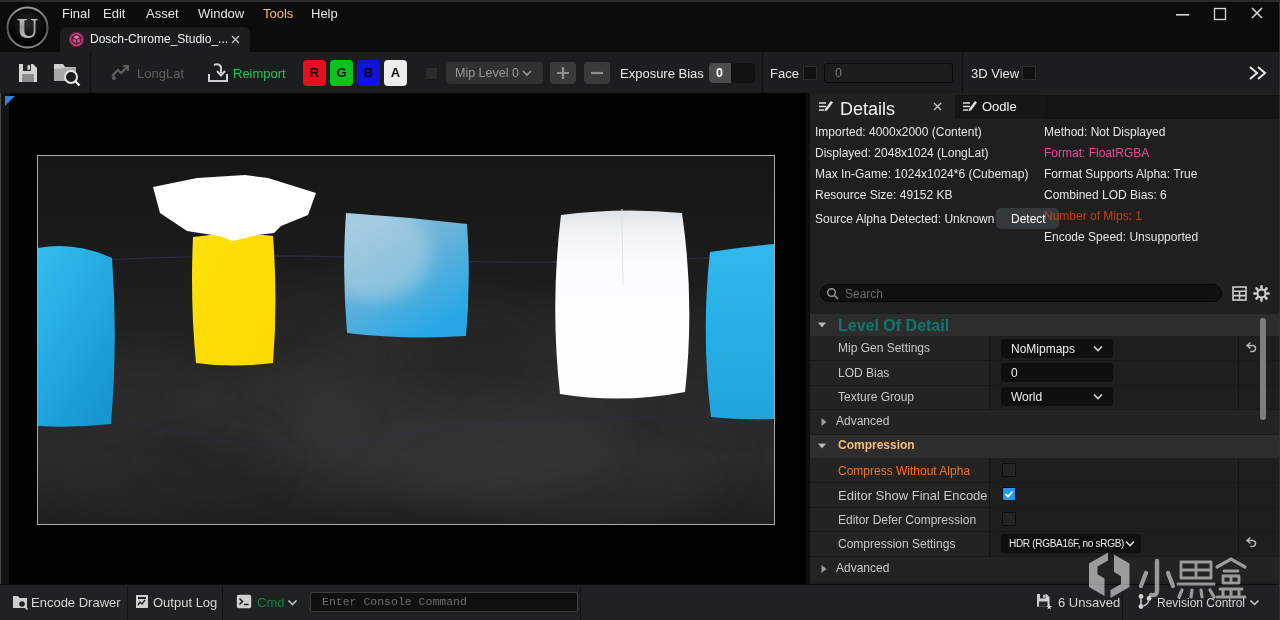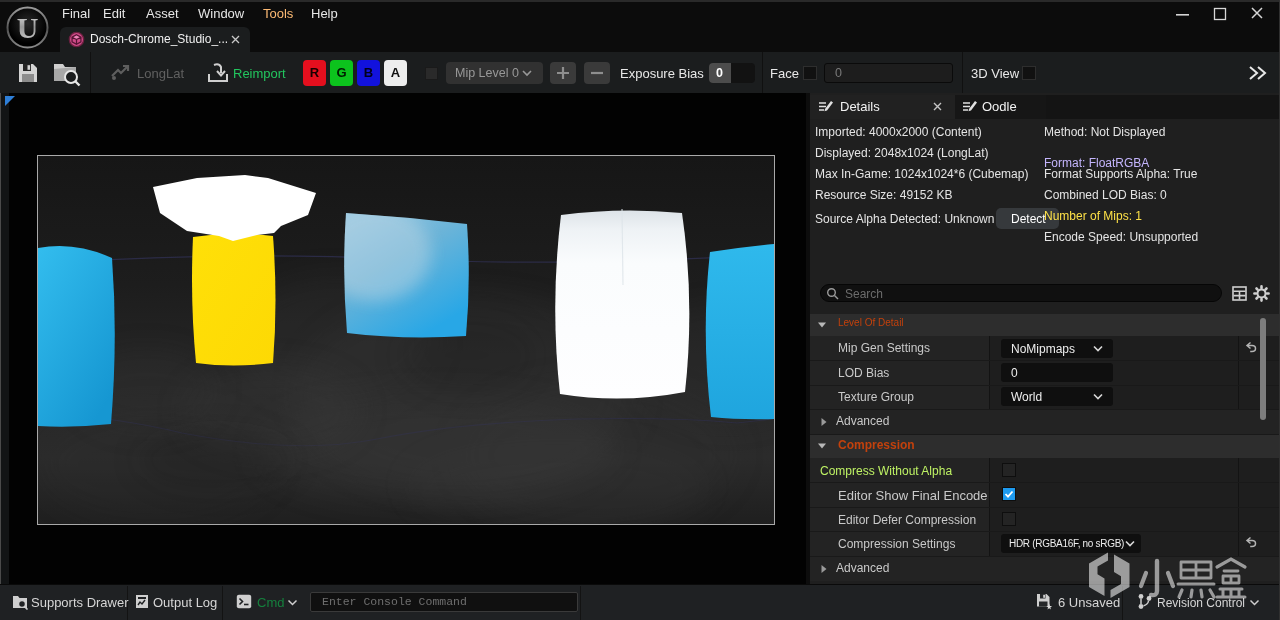--- a/index.html
+++ b/index.html
@@ -220,43 +220,43 @@
 <div class="a" style="left:806px;top:93px;width:474px;height:491px;background:#1f1f1f"></div>
 <div class="a" style="left:806px;top:93px;width:4px;height:491px;background:#0d0d0d"></div>
 
 <div class="a" style="left:810px;top:95px;width:470px;height:24px;background:#141414"></div>
 <div class="a" style="left:810px;top:95px;width:145px;height:24px;background:#212121"></div>
 <div class="a" style="left:955px;top:95px;width:91px;height:24px;background:#161616"></div>
 <svg class="a" style="left:817px;top:98px" width="17" height="17" viewBox="0 0 17 17">
   <path d="M2,5 H9 M2,8.5 H9 M2,12 H7" stroke="#e0e0e0" stroke-width="1.5"></path>
   <path d="M8,11 L14,3 L16,4.5 L10,12.5 L7.5,13.2 Z" fill="#e0e0e0"></path>
 </svg>
-<div class="txt" style="left:840px;top:99px;font-size:13px;color:#f2f2f2">Details</div>
+<div class="txt" style="left:840px;top:99px;font-size:18px;color:#f2f2f2">Details</div>
 <svg class="a" style="left:932px;top:101px" width="11" height="11" viewBox="0 0 11 11">
       <path d="M2,2 L9,9 M9,2 L2,9" stroke="#c4c4c4" stroke-width="1.4"></path>
     </svg>
 <svg class="a" style="left:961px;top:98px" width="17" height="17" viewBox="0 0 17 17">
   <path d="M2,5 H9 M2,8.5 H9 M2,12 H7" stroke="#e0e0e0" stroke-width="1.5"></path>
   <path d="M8,11 L14,3 L16,4.5 L10,12.5 L7.5,13.2 Z" fill="#e0e0e0"></path>
 </svg>
 <div class="txt" style="left:982px;top:99px;font-size:13px;color:#f2f2f2">Oodle</div>
 
 <div class="a" style="left:996px;top:208px;width:63px;height:21px;background:#36393c;border-radius:5px"></div>
 <div class="txt" style="left:1011px;top:212px;font-size:12px;color:#fff">Detect</div>
 
 <div class="txt" style="left:815px;top:125px;font-size:12px;color:#e4e4e4">Imported: 4000x2000 (Content)</div>
 <div class="txt" style="left:815px;top:146px;font-size:12px;color:#e4e4e4">Displayed: 2048x1024 (LongLat)</div>
 <div class="txt" style="left:815px;top:167px;font-size:12px;color:#e4e4e4">Max In-Game: 1024x1024*6 (Cubemap)</div>
 <div class="txt" style="left:815px;top:188px;font-size:12px;color:#e4e4e4">Resource Size: 49152 KB</div>
 <div class="txt" style="left:815px;top:212px;font-size:12px;color:#e4e4e4">Source Alpha Detected: Unknown</div>
 <div class="txt" style="left:1044px;top:125px;font-size:12px;color:#e4e4e4">Method: Not Displayed</div>
-<div class="txt" style="left:1044px;top:156px;font-size:12px;color:#c4b5fd">Format: FloatRGBA</div>
+<div class="txt" style="left:1044px;top:146px;font-size:12px;color:#ec4899">Format: FloatRGBA</div>
 <div class="txt" style="left:1044px;top:167px;font-size:12px;color:#e4e4e4">Format Supports Alpha: True</div>
-<div class="txt" style="left:1044px;top:188px;font-size:12px;color:#e4e4e4">Combined LOD Bias: 0</div>
-<div class="txt" style="left:1044px;top:209px;font-size:12px;color:#fde047">Number of Mips: 1</div>
+<div class="txt" style="left:1044px;top:188px;font-size:12px;color:#e4e4e4">Combined LOD Bias: 6</div>
+<div class="txt" style="left:1044px;top:209px;font-size:12px;color:#c2410c">Number of Mips: 1</div>
 <div class="txt" style="left:1044px;top:230px;font-size:12px;color:#e4e4e4">Encode Speed: Unsupported</div>
 
 <div class="a" style="left:820px;top:284px;width:402px;height:18px;background:#101010;border:1px solid #060606;border-radius:9px"></div>
 <svg class="a" style="left:826px;top:287px" width="13" height="13" viewBox="0 0 13 13">
   <circle cx="5.5" cy="5.5" r="3.8" fill="none" stroke="#9a9a9a" stroke-width="1.4"></circle>
   <path d="M8.5,8.5 L12,12" stroke="#9a9a9a" stroke-width="1.4"></path>
 </svg>
 <div class="txt" style="left:845px;top:287px;font-size:12px;color:#6c6c6c">Search</div>
 <svg class="a" style="left:1232px;top:286px" width="15" height="15" viewBox="0 0 15 15">
   <rect x="1" y="1" width="13" height="13" fill="none" stroke="#cfcfcf" stroke-width="1.6"></rect>
@@ -266,21 +266,21 @@
   <circle cx="8.5" cy="8.5" r="4" fill="none" stroke="#cfcfcf" stroke-width="2"></circle>
   <g stroke="#cfcfcf" stroke-width="2.6" stroke-linecap="round">
     <path d="M8.5,1.4 V3 M8.5,14 V15.6 M1.4,8.5 H3 M14,8.5 H15.6 M3.5,3.5 L4.6,4.6 M12.4,12.4 L13.5,13.5 M13.5,3.5 L12.4,4.6 M4.6,12.4 L3.5,13.5"></path>
   </g>
 </svg>
 
 <div class="a" style="left:810px;top:314px;width:470px;height:22px;background:#2d2d2d"></div>
 <svg class="a" style="left:817px;top:321px" width="10" height="8" viewBox="0 0 10 8">
       <path d="M1,1.5 L9,1.5 L5,6.5 Z" fill="#b8b8b8"></path>
     </svg>
-<div class="txt" style="left:838px;top:317px;font-size:10px;font-weight:normal;color:#c2410c">Level Of Detail</div>
+<div class="txt" style="left:838px;top:317px;font-size:16px;font-weight:bold;color:#0f766e">Level Of Detail</div>
 
 <div class="a" style="left:810px;top:336px;width:470px;height:99px;background:#232323"></div>
 <div class="a" style="left:990px;top:336px;width:292px;height:74px;background:#1e1e1e"></div>
 <div class="a" style="left:989px;top:336px;width:1px;height:74px;background:#131313"></div>
 <div class="a" style="left:1238px;top:336px;width:1px;height:74px;background:#131313"></div>
 <div class="a" style="left:810px;top:360px;width:470px;height:1px;background:#191919"></div>
 <div class="a" style="left:810px;top:385px;width:470px;height:1px;background:#191919"></div>
 <div class="a" style="left:810px;top:409px;width:470px;height:1px;background:#191919"></div>
 <div class="a" style="left:810px;top:434px;width:470px;height:1px;background:#191919"></div>
 
@@ -307,32 +307,32 @@
 
 <svg class="a" style="left:820px;top:417px" width="8" height="10" viewBox="0 0 8 10">
       <path d="M1.5,1 L6.5,5 L1.5,9 Z" fill="#9a9a9a"></path>
     </svg>
 <div class="txt" style="left:836px;top:414px;font-size:12px;color:#c9c9c9">Advanced</div>
 
 <div class="a" style="left:810px;top:435px;width:470px;height:23px;background:#2d2d2d"></div>
 <svg class="a" style="left:817px;top:442px" width="10" height="8" viewBox="0 0 10 8">
       <path d="M1,1.5 L9,1.5 L5,6.5 Z" fill="#b8b8b8"></path>
     </svg>
-<div class="txt" style="left:838px;top:438px;font-size:12px;font-weight:bold;color:#c2410c">Compression</div>
+<div class="txt" style="left:838px;top:438px;font-size:12px;font-weight:bold;color:#fdba74">Compression</div>
 
 <div class="a" style="left:810px;top:458px;width:470px;height:123px;background:#232323"></div>
 <div class="a" style="left:990px;top:458px;width:292px;height:99px;background:#1e1e1e"></div>
 <div class="a" style="left:989px;top:458px;width:1px;height:99px;background:#131313"></div>
 <div class="a" style="left:1238px;top:458px;width:1px;height:99px;background:#131313"></div>
 <div class="a" style="left:810px;top:482px;width:470px;height:1px;background:#191919"></div>
 <div class="a" style="left:810px;top:507px;width:470px;height:1px;background:#191919"></div>
 <div class="a" style="left:810px;top:531px;width:470px;height:1px;background:#191919"></div>
 <div class="a" style="left:810px;top:556px;width:470px;height:1px;background:#191919"></div>
 
-<div class="txt" style="left:820px;top:464px;font-size:12px;color:#bef264">Compress Without Alpha</div>
+<div class="txt" style="left:838px;top:464px;font-size:12px;color:#f97316">Compress Without Alpha</div>
 <div class="a" style="left:1002px;top:463px;width:14px;height:14px;background:#242424;border:1px solid #0e0e0e"></div>
 
 <div class="txt" style="left:838px;top:488px;font-size:13px;color:#c9c9c9">Editor Show Final Encode</div>
 <div class="a" style="left:1002px;top:487px;width:14px;height:14px;background:#1e9bf0;border:1px solid #0e0e0e"></div>
 <svg class="a" style="left:1003px;top:488px" width="12" height="12" viewBox="0 0 12 12">
       <path d="M2.5,6 L5,8.7 L9.5,3.5" stroke="#fff" stroke-width="1.8" fill="none"></path>
     </svg>
 
 <div class="txt" style="left:838px;top:513px;font-size:12px;color:#c9c9c9">Editor Defer Compression</div>
 <div class="a" style="left:1002px;top:512px;width:14px;height:14px;background:#242424;border:1px solid #0e0e0e"></div>
@@ -358,21 +358,21 @@
 <div class="a" style="left:127px;top:586px;width:1px;height:34px;background:#131313"></div>
 <div class="a" style="left:222px;top:586px;width:1px;height:34px;background:#131313"></div>
 <div class="a" style="left:580px;top:586px;width:1px;height:34px;background:#131313"></div>
 <div class="a" style="left:1122px;top:586px;width:1px;height:34px;background:#131313"></div>
 
 <svg class="a" style="left:12px;top:594px" width="17" height="16" viewBox="0 0 17 16">
   <path d="M1,2 H6 L7.5,4 H15 V14 H1 Z" fill="#cfcfcf"></path>
   <circle cx="10" cy="10" r="3.4" fill="#1f2123" stroke="#cfcfcf" stroke-width="1.3"></circle>
   <path d="M12.5,12.5 L15.5,15.5" stroke="#cfcfcf" stroke-width="1.6"></path>
 </svg>
-<div class="txt" style="left:31px;top:595px;font-size:13px;color:#d6d6d6">Supports Drawer</div>
+<div class="txt" style="left:31px;top:595px;font-size:13px;color:#d6d6d6">Encode Drawer</div>
 
 <svg class="a" style="left:135px;top:594px" width="14" height="15" viewBox="0 0 14 15">
   <rect x="1" y="1" width="12" height="13" fill="#cfcfcf"></rect>
   <rect x="3" y="3" width="8" height="2" fill="#1f2123"></rect>
   <path d="M3,11 L5,8 L7,10 L10,6" stroke="#1f2123" stroke-width="1.4" fill="none"></path>
 </svg>
 <div class="txt" style="left:153px;top:595px;font-size:13px;color:#d6d6d6">Output Log</div>
 
 <svg class="a" style="left:236px;top:594px" width="16" height="15" viewBox="0 0 16 15">
   <rect x="0.8" y="0.8" width="14.4" height="13.4" rx="2" fill="#cfcfcf"></rect>

